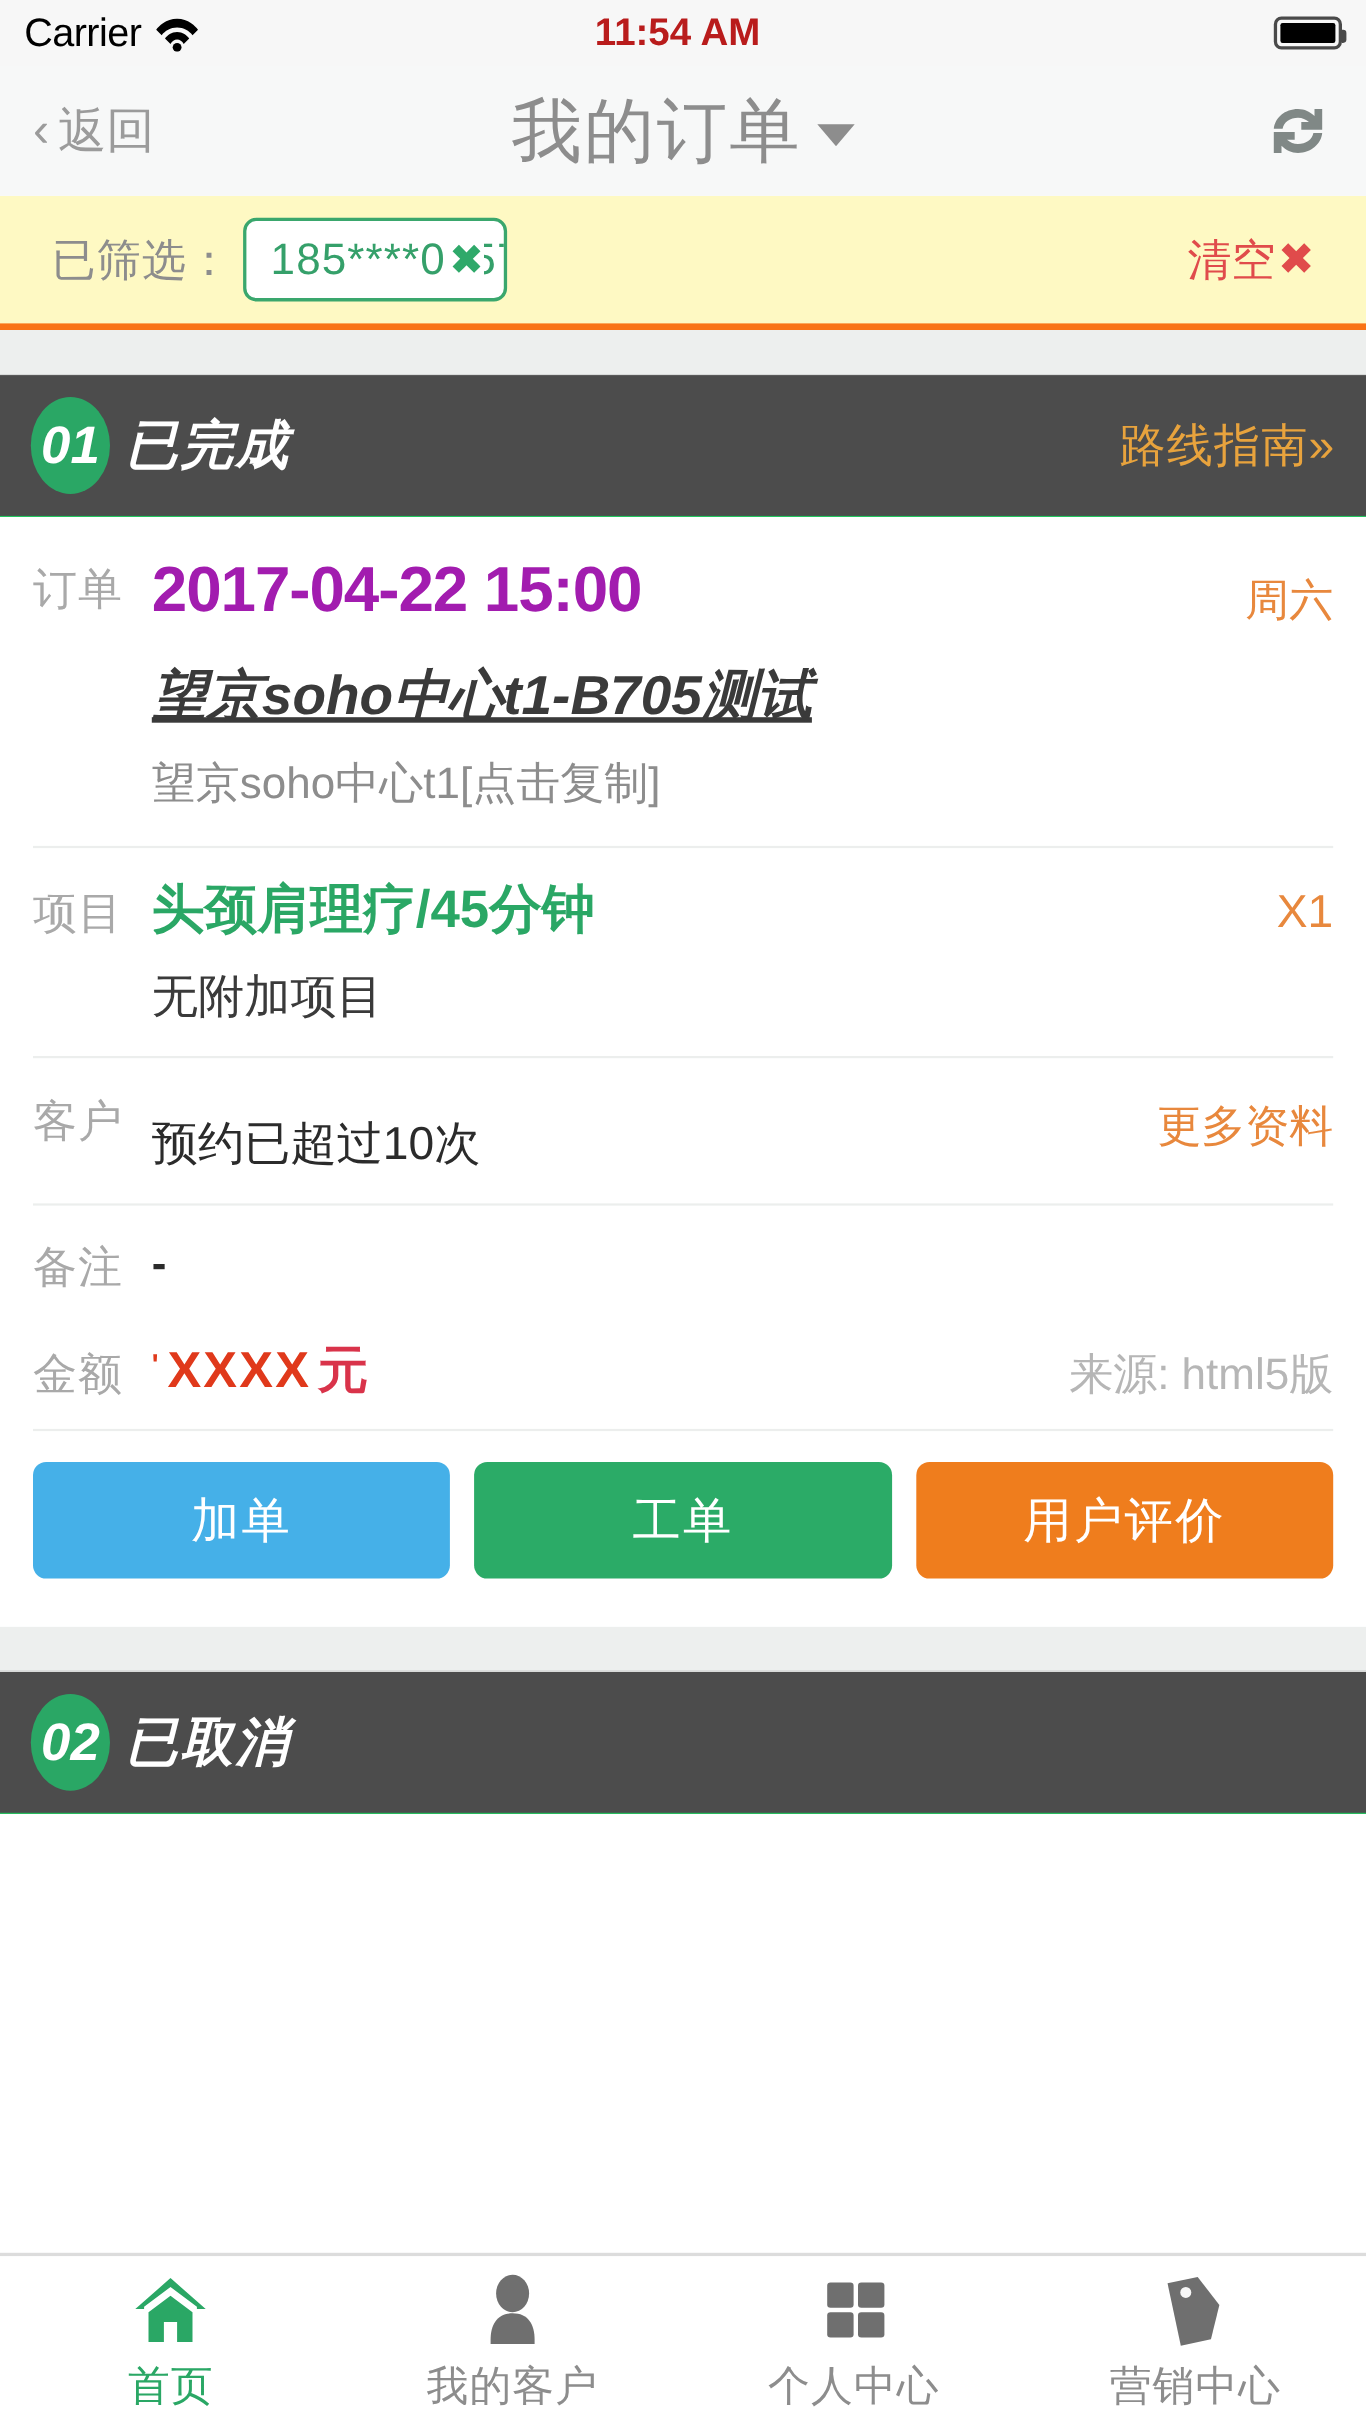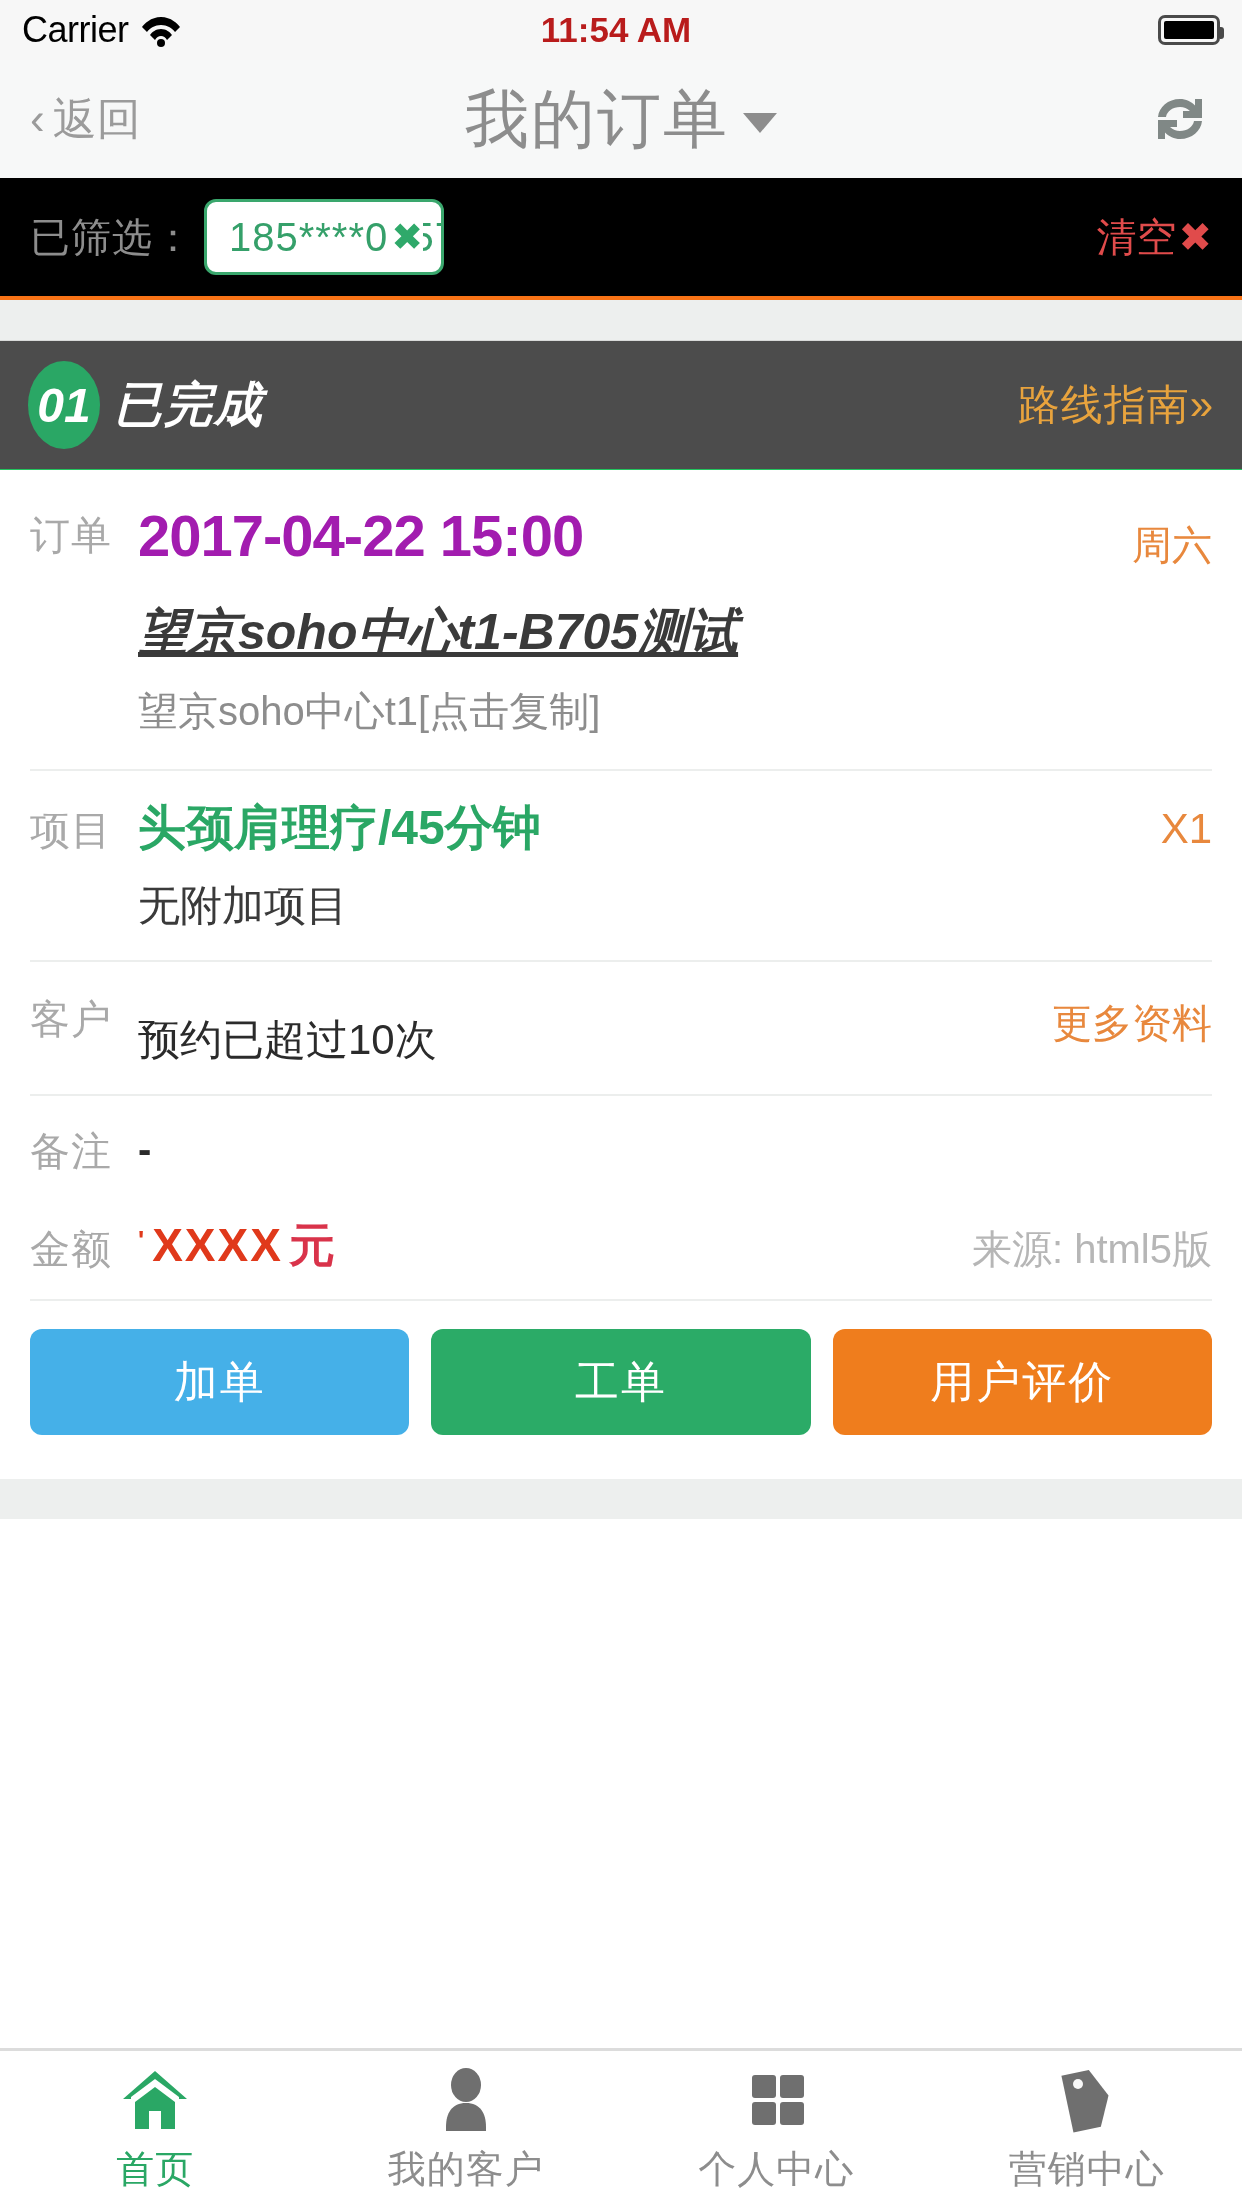--- a/index.html
+++ b/index.html
@@ -51,23 +51,23 @@
   }
   .nav-title { font-size:64px; color:#8d8d8d; letter-spacing:2px; }
   .nav-caret {
     width:0; height:0; border-left:17px solid transparent; border-right:17px solid transparent;
     border-top:20px solid #8d8d8d; margin-top:8px; pointer-events:auto;
   }
   .nav-refresh { margin-left:auto; width:64px; height:64px; }
 
   
   .filterbar {
-    height:122px; background:#000000;
-    display:flex; align-items:center; padding:0 30px;
-    border-bottom:4px solid #f97316;
+    height:122px; background:#fef9c3;
+    display:flex; align-items:center; padding:0 47px;
+    border-bottom:6px solid #f97316;
   }
   .filter-label { font-size:40px; color:#8d8d8d; letter-spacing:1px; white-space:nowrap; }
   .filter-chip {
     margin-left:10px;
     width:240px; height:76px;
     border:3px solid #3aa76d; border-radius:12px; background:#ffffff;
     display:flex; align-items:center; overflow:hidden;
     position:relative;
   }
   .filter-chip-text {
@@ -291,20 +291,24 @@
 
     <div class="btn-row">
       <button class="btn" id="btn0" style="background: rgb(69, 176, 232);">加单</button>
       <button class="btn" id="btn1" style="background: rgb(43, 171, 103);">工单</button>
       <button class="btn" id="btn2" style="background: rgb(239, 125, 29);">用户评价</button>
     </div>
   </div>
 
   <div class="gap"></div>
 
+  <div class="sec-header">
+    <div class="sec-badge">02</div>
+    <div class="sec-title">已取消</div>
+  </div>
 
 </div>
 
 <div class="tabbar">
   <div class="tab active">
     <span class="tab-icon">
       <svg width="72" height="66" viewBox="0 0 72 66">
         <path d="M36 4 L4 32 L12 32 L12 30 L36 12 L60 30 L60 32 L68 32 Z" fill="#2aa765"></path>
         <path d="M36 20 L16 35 L16 62 L30 62 L30 44 L42 44 L42 62 L56 62 L56 35 Z" fill="#2aa765"></path>
       </svg>

